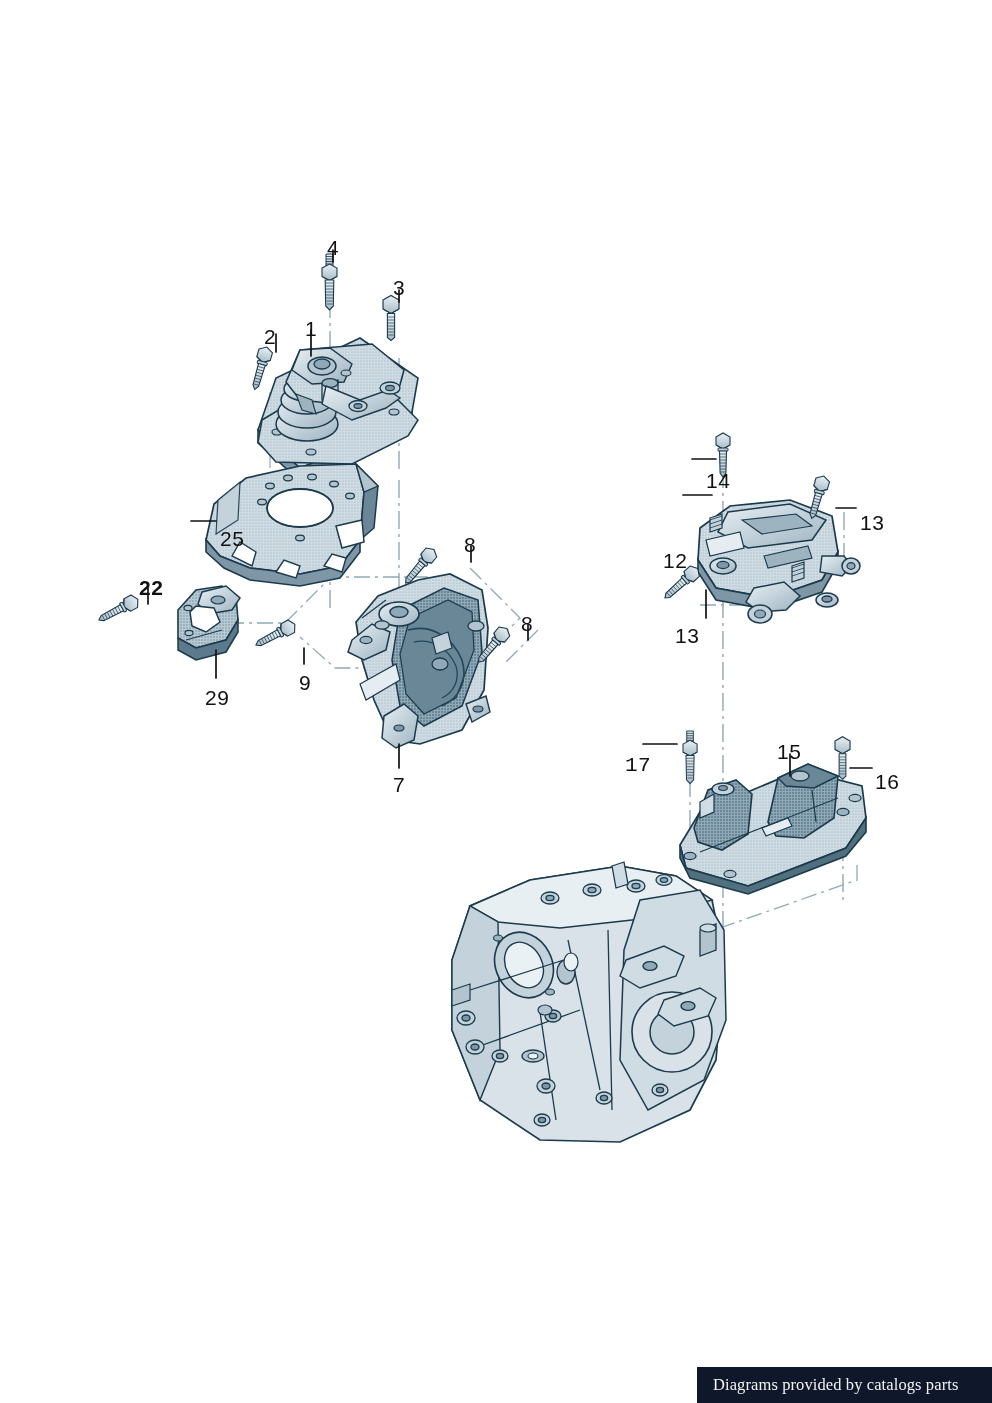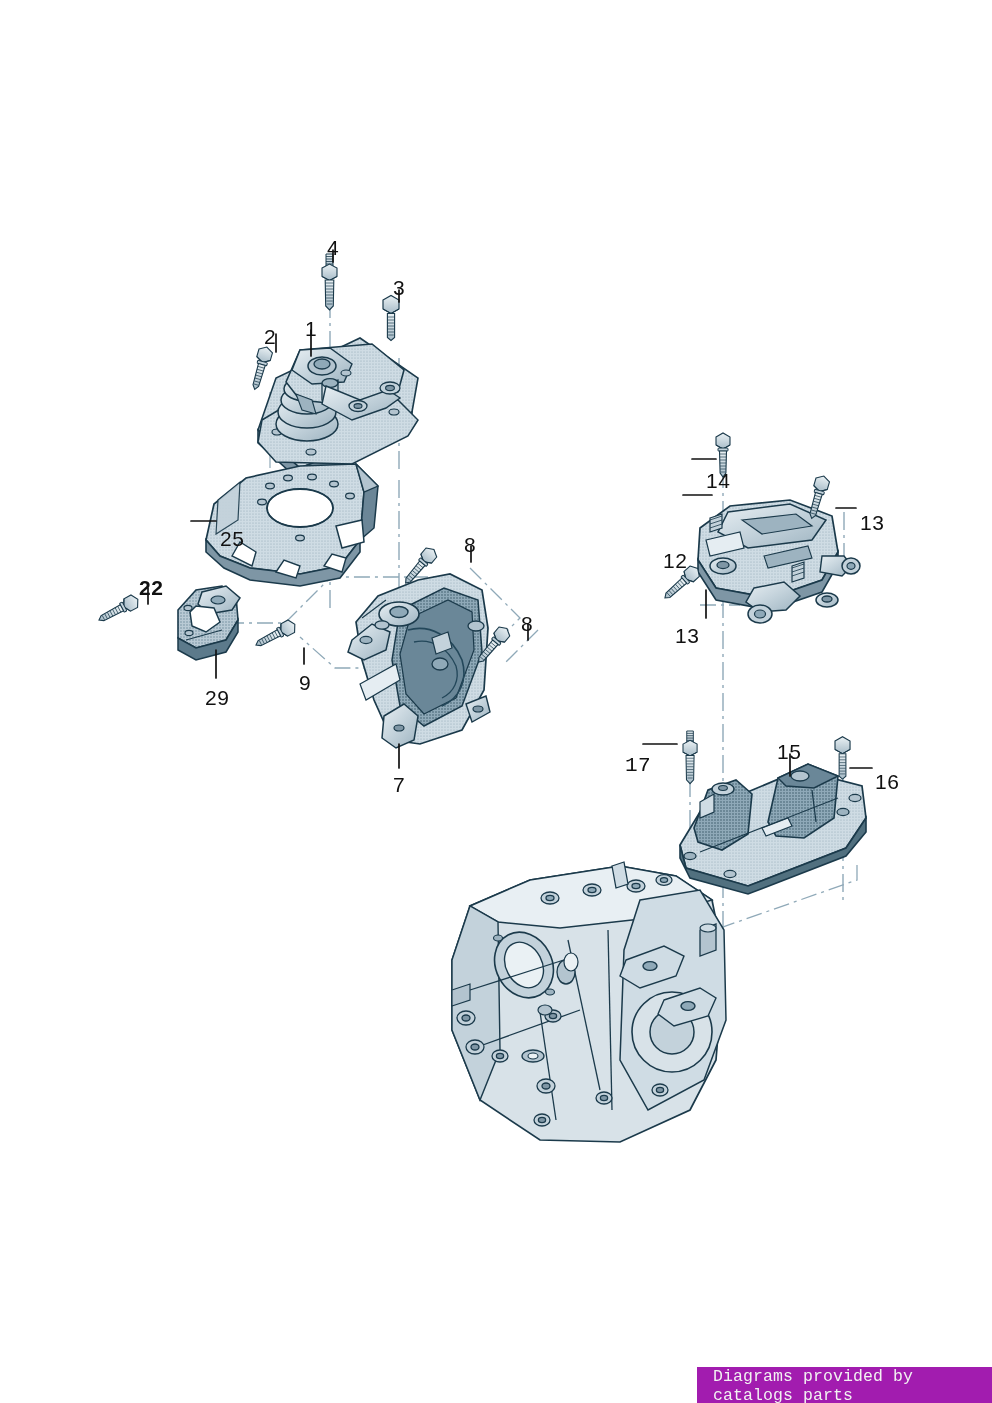--- a/index.html
+++ b/index.html
@@ -18,25 +18,25 @@
     color:#111111;
     letter-spacing:0.5px;
     line-height:1;
     white-space:nowrap;
     -webkit-font-smoothing:antialiased;
   }
   .watermark{
     position:absolute;
     left:697px;top:1367px;
     width:295px;height:36px;
-    background:#a21caf;
+    background:#0f172a;
     color:#f2f2f2;
-    font-family:Liberation Mono, monospace;
+    font-family:Liberation Serif, serif;
     font-size:16.5px;
-    display:flex;align-items:flex-start;
+    display:flex;align-items:center;
     padding-left:16px;
     box-sizing:border-box;
     letter-spacing:0.1px;
   }
 </style>
 </head>
 <body>
 
 <div id="stage">
 

